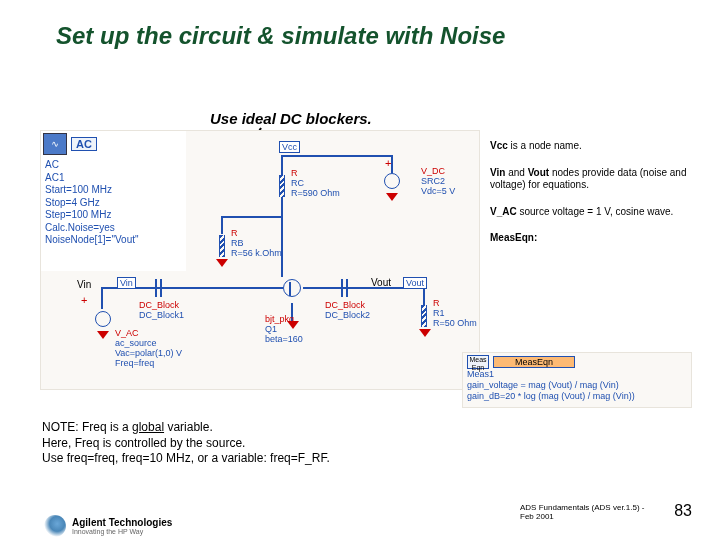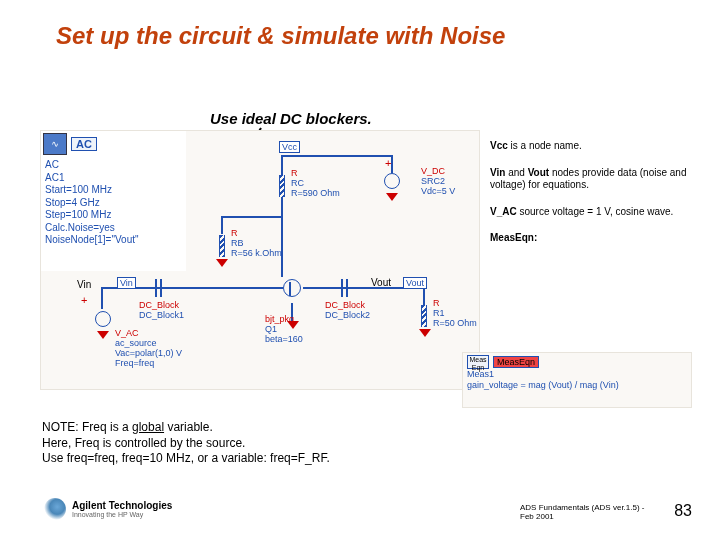--- a/index.html
+++ b/index.html
@@ -11,21 +11,21 @@
     position: relative;
     overflow: hidden;
   }
   .title {
     position: absolute;
     top: 22px;
     left: 56px;
     font-size: 24px;
     font-weight: bold;
     font-style: italic;
-    color: #c2410c;
+    color: #14532d;
   }
   .instruction {
     position: absolute;
     top: 110px;
     left: 210px;
     font-size: 15px;
     font-weight: bold;
     font-style: italic;
     color: #000;
   }
@@ -56,21 +56,21 @@
     width: 130px;
   }
   .page-num {
     position: absolute;
     bottom: 20px;
     right: 28px;
     font-size: 16px;
   }
   .logo {
     position: absolute;
-    bottom: 20px;
+    bottom: 3px;
     left: 44px;
     display: flex;
     align-items: center;
     gap: 6px;
   }
   .logo .spark {
     width: 22px; height: 22px;
     background: radial-gradient(circle at 60% 40%, #6aa7d8 0%, #4a87b8 40%, transparent 70%);
     border-radius: 50%;
     position: relative;
@@ -337,24 +337,25 @@
   </div>
   <div class="block">
     <b>V_AC</b><span> source voltage = 1 V, cosine wave.</span>
   </div>
   <div class="meas">MeasEqn:</div>
 </div>
 
 <div class="meas-box">
   <div class="hdr2">
     <div class="micon">Meas Eqn</div>
-    <div style="border:1px solid #2050b0; padding:0 3px; background:#ef4444;">MeasEqn</div>
+    <div style="border:1px solid #2050b0; padding:0 21px; background:#fdba74;">MeasEqn</div>
   </div>
   <div>Meas1</div>
   <div>gain_voltage = mag (Vout) / mag (Vin)</div>
+  <div>gain_dB=20 * log (mag (Vout) / mag (Vin))</div>
 </div>
 
 <div class="note-block">
   <div>
     <span>NOTE: Freq is a </span><span class="underline">global</span><span> variable.</span>
   </div>
   <div>Here, Freq is controlled by the source.</div>
   <div>Use freq=freq, freq=10 MHz, or a variable: freq=F_RF.</div>
 </div>
 

